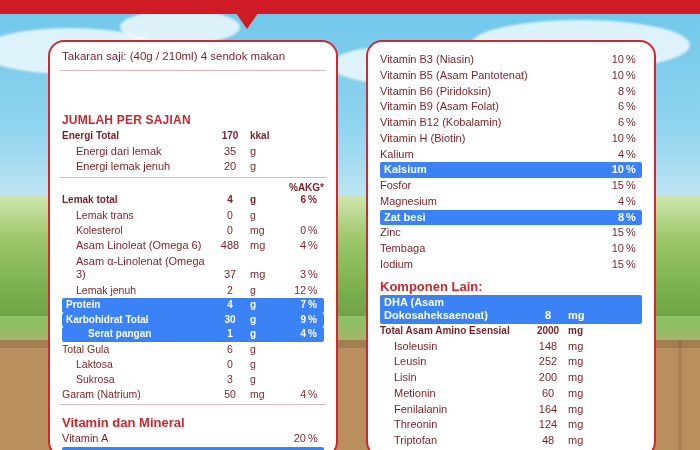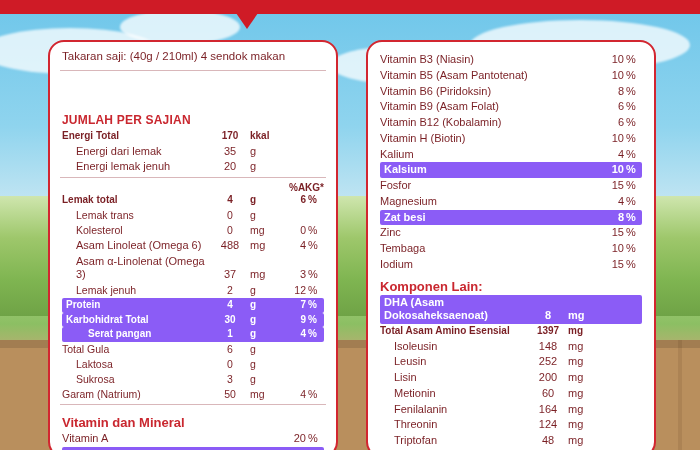--- a/index.html
+++ b/index.html
@@ -52,21 +52,21 @@
   .c-unit{width:26px;text-align:left;white-space:nowrap;}
   .c-pct{width:30px;text-align:right;padding-right:2px;white-space:nowrap;}
   .c-pctu{width:16px;text-align:left;}
 
   tr.bold td{font-weight:bold;font-size:10px;}
   tr.ind1 td.c-name{padding-left:14px;}
   tr.ind2 td.c-name{padding-left:26px;}
   tr.small td{font-size:10.5px;}
 
   
-  tr.hi td{background:#8b5cf6;color:#fff;font-weight:bold;}
+  tr.hi td{background:#3b82f6;color:#fff;font-weight:bold;}
   tr.hi td.c-name{padding-left:14px;}
   tr.hi.ind0 td.c-name{padding-left:4px;}
   tr.hi.ind2 td.c-name{padding-left:26px;}
   tr.hi td:first-child{border-top-left-radius:2px;border-bottom-left-radius:2px;}
   tr.hi td:last-child{border-top-right-radius:2px;border-bottom-right-radius:2px;}
   .sub-head{font-size:13px;font-weight:bold;color:#c9272f;padding:6px 12px 1px 12px;}
 </style>
 </head>
 <body>
 
@@ -361,21 +361,21 @@
         <tbody>
           <tr class="hi ind0">
             <td class="c-name">DHA (Asam Dokosaheksaenoat)</td>
             <td class="c-val">8</td>
             <td class="c-unit">mg</td>
             <td class="c-pct"></td>
             <td class="c-pctu"></td>
           </tr>
           <tr class="bold">
             <td class="c-name">Total Asam Amino Esensial</td>
-            <td class="c-val">1397</td>
+            <td class="c-val">2000</td>
             <td class="c-unit">mg</td>
             <td class="c-pct"></td>
             <td class="c-pctu"></td>
           </tr>
           <tr class="ind1">
             <td class="c-name">Isoleusin</td>
             <td class="c-val">148</td>
             <td class="c-unit">mg</td>
             <td class="c-pct"></td>
             <td class="c-pctu"></td>

